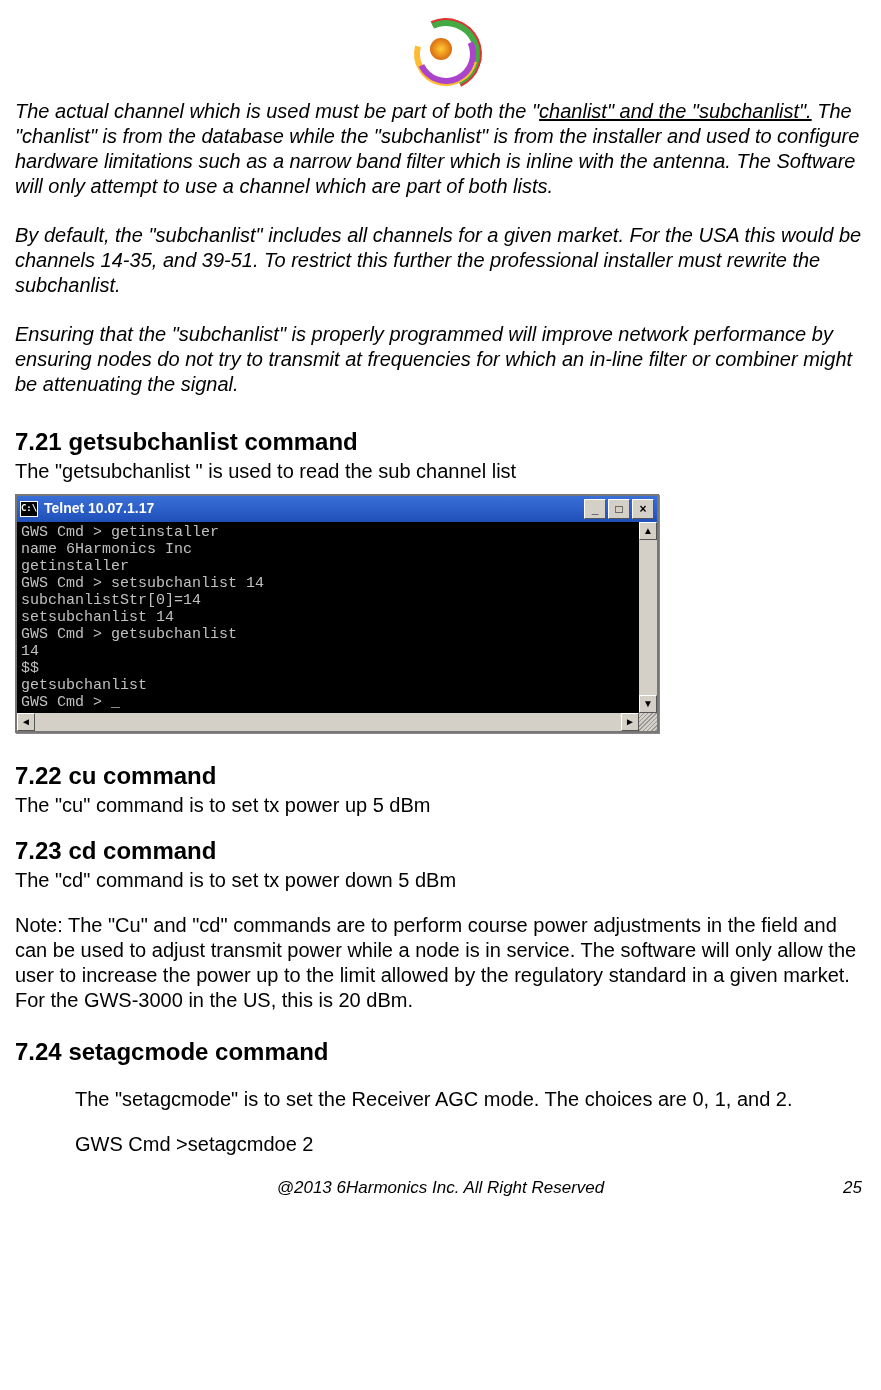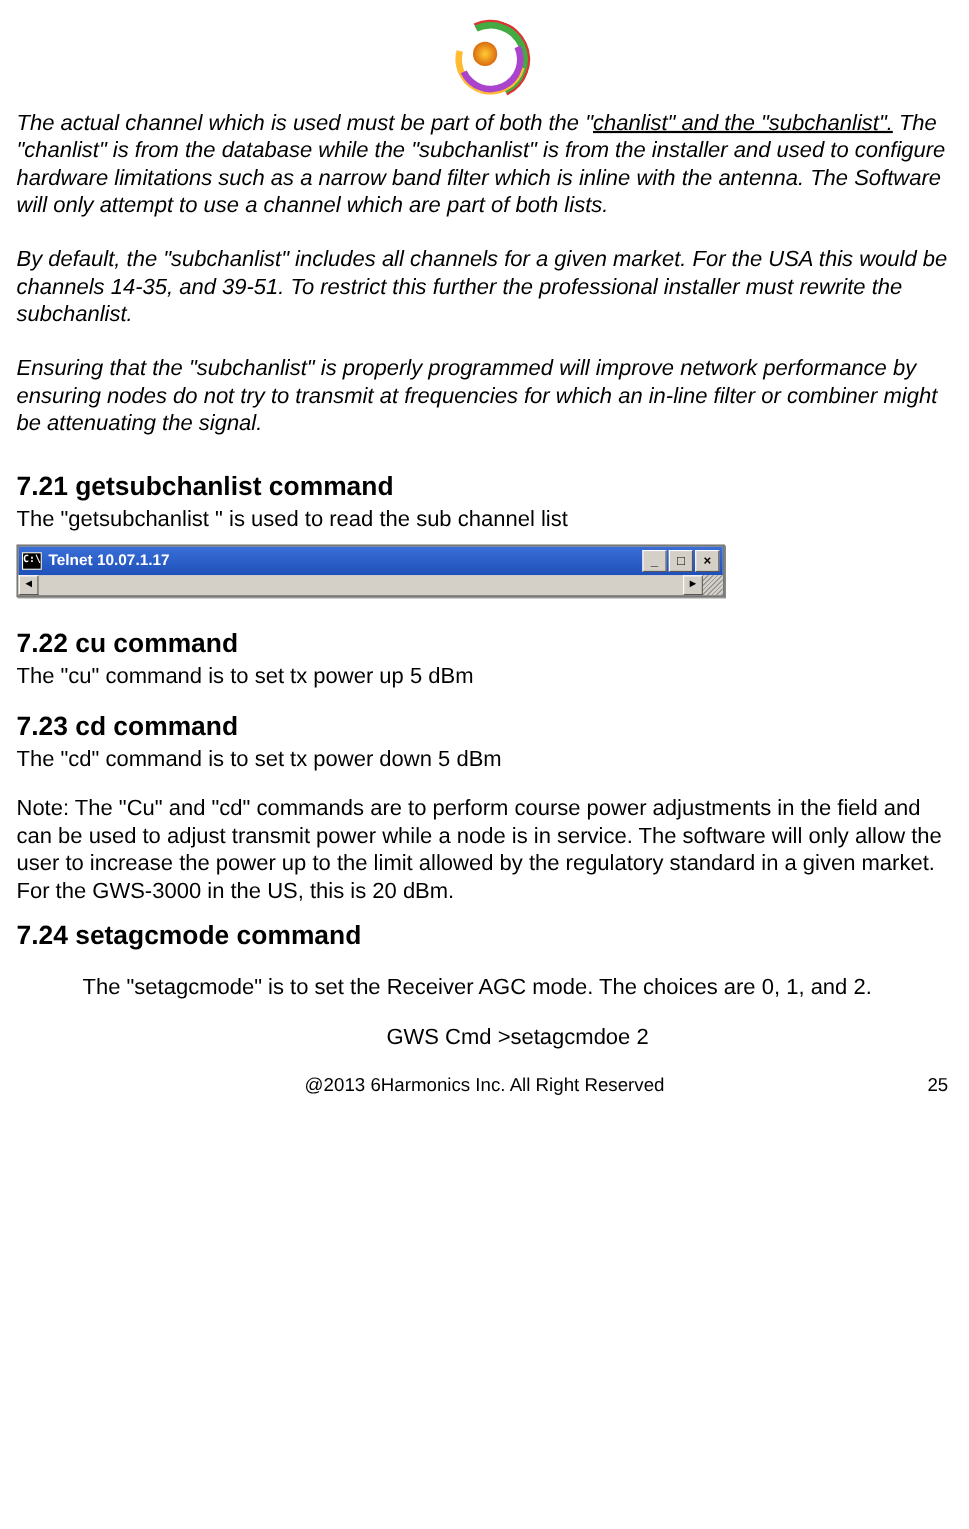--- a/index.html
+++ b/index.html
@@ -131,28 +131,29 @@
     justify-content:space-between;
   }
   .hscroll .sb-btn { width:16px; height:16px; }
   .hthumb { height:12px; }
   .grip {
     width:18px; height:18px;
     background: repeating-linear-gradient(135deg,#999,#999 1px,#d4d0c8 1px,#d4d0c8 3px);
   }
 
   .indent { margin-left: 60px; margin-right: 4px; text-align: justify; }
-  .cmdline { margin-left: 60px; margin-top: 8px; text-align: center; }
+  .cmdline { margin-left: 60px; margin-top: 8px; }
 
   .footer {
     display:flex;
     justify-content:center;
     font-size: 17px;
     margin-top: 4px;
     padding: 0 4px;
+    font-style: italic;
   }
   .footer-center { flex:1; text-align:center; }
   .page-no { width: 40px; text-align:right; }
 </style>
 </head>
 <body>
 
 <div class="logo-wrap">
   <div class="logo">
     <div class="swirl swirl1"></div>
@@ -176,39 +177,56 @@
 
 <div class="term-window">
   <div class="term-title">
     <span class="cmd-ico">C:\</span>
     <span>Telnet 10.07.1.17</span>
     <span class="title-spacer"></span>
     <span class="winbtn">_</span>
     <span class="winbtn">□</span>
     <span class="winbtn">×</span>
   </div>
+  <div class="term-body">
+    <div class="term-text">GWS Cmd &gt; getinstaller
+name 6Harmonics Inc
+getinstaller
+GWS Cmd &gt; setsubchanlist 14
+subchanlistStr[0]=14
+setsubchanlist 14
+GWS Cmd &gt; getsubchanlist
+14
+$$
+getsubchanlist
+GWS Cmd &gt; _</div>
+    <div class="vscroll">
+      <div class="sb-btn">▲</div>
+      <div class="sb-btn">▼</div>
+    </div>
+  </div>
   <div class="hscroll">
     <div class="sb-btn">◄</div>
     <div class="hthumb"></div>
     <div style="display:flex">
       <div class="sb-btn">►</div>
       <div class="grip"></div>
     </div>
   </div>
 </div>
 
 <h3 style="margin-top:28px"> 7.22  cu  command</h3>
 <div class="bodytext">The "cu" command is to set tx power up 5 dBm</div>
 
 <h3>7.23   cd  command</h3>
 <div class="bodytext">The "cd" command is to set tx power down 5 dBm</div>
 
 <p class="bodytext" style="margin-top:20px">Note:  The "Cu" and "cd" commands are to perform course power adjustments in the field and can be used to adjust transmit power while a node is in service.   The software will only allow the user to increase the power up to the limit allowed by the regulatory standard in a given market.   For the GWS-3000 in the US,  this is 20 dBm.</p>
 
-<h3 style="margin-top:13px">7.24   setagcmode  command</h3>
+<h3 style="margin-top:24px">7.24   setagcmode  command</h3>
 <p class="indent">The "setagcmode"  is to set the Receiver AGC mode.  The choices are 0, 1, and 2.</p>
 <p class="cmdline">GWS Cmd &gt;setagcmdoe 2</p>
 
 <div class="footer">
   <span style="width:40px"></span>
   <span class="footer-center">@2013 6Harmonics Inc. All Right Reserved</span>
   <span class="page-no">25</span>
 </div>
 
 </body></html>

